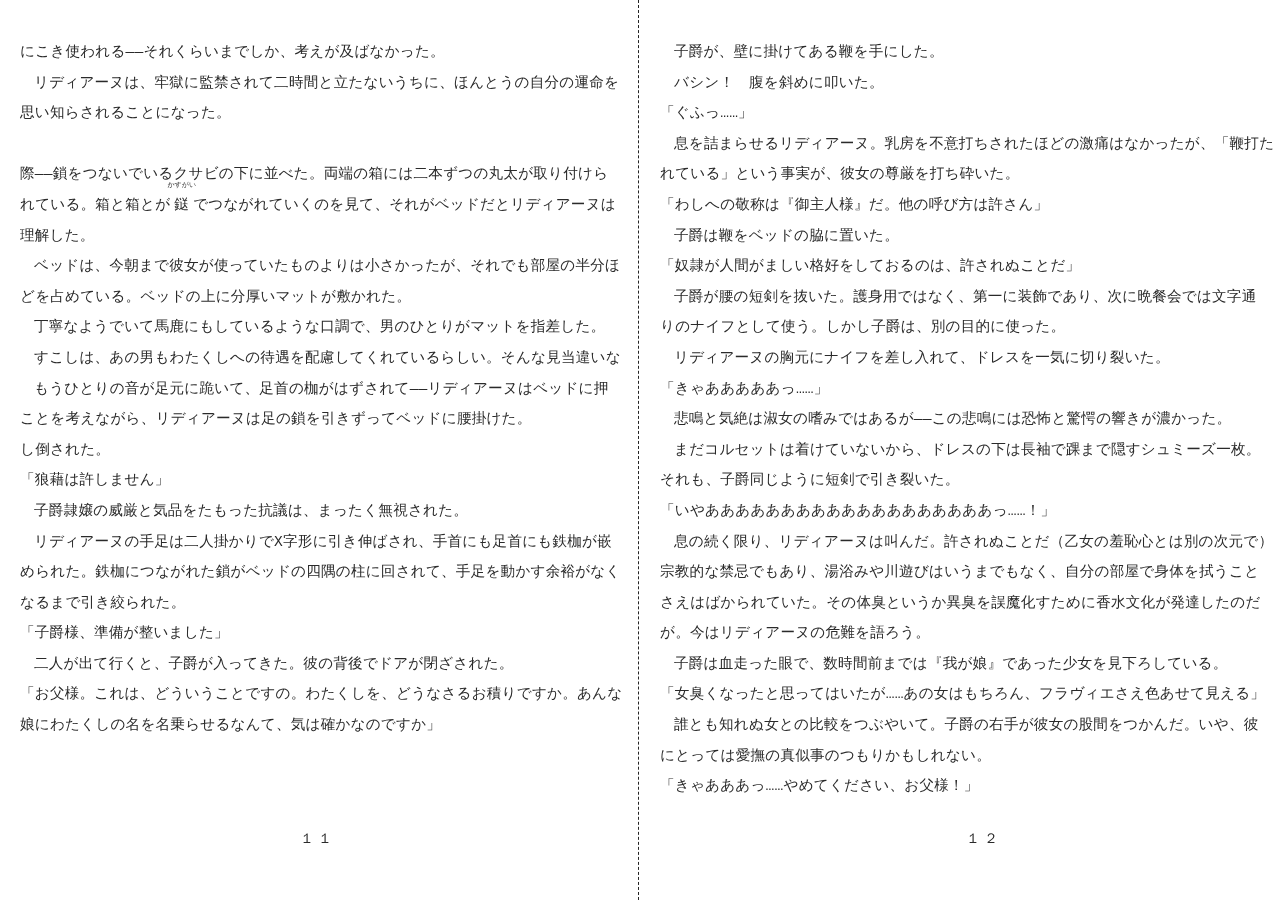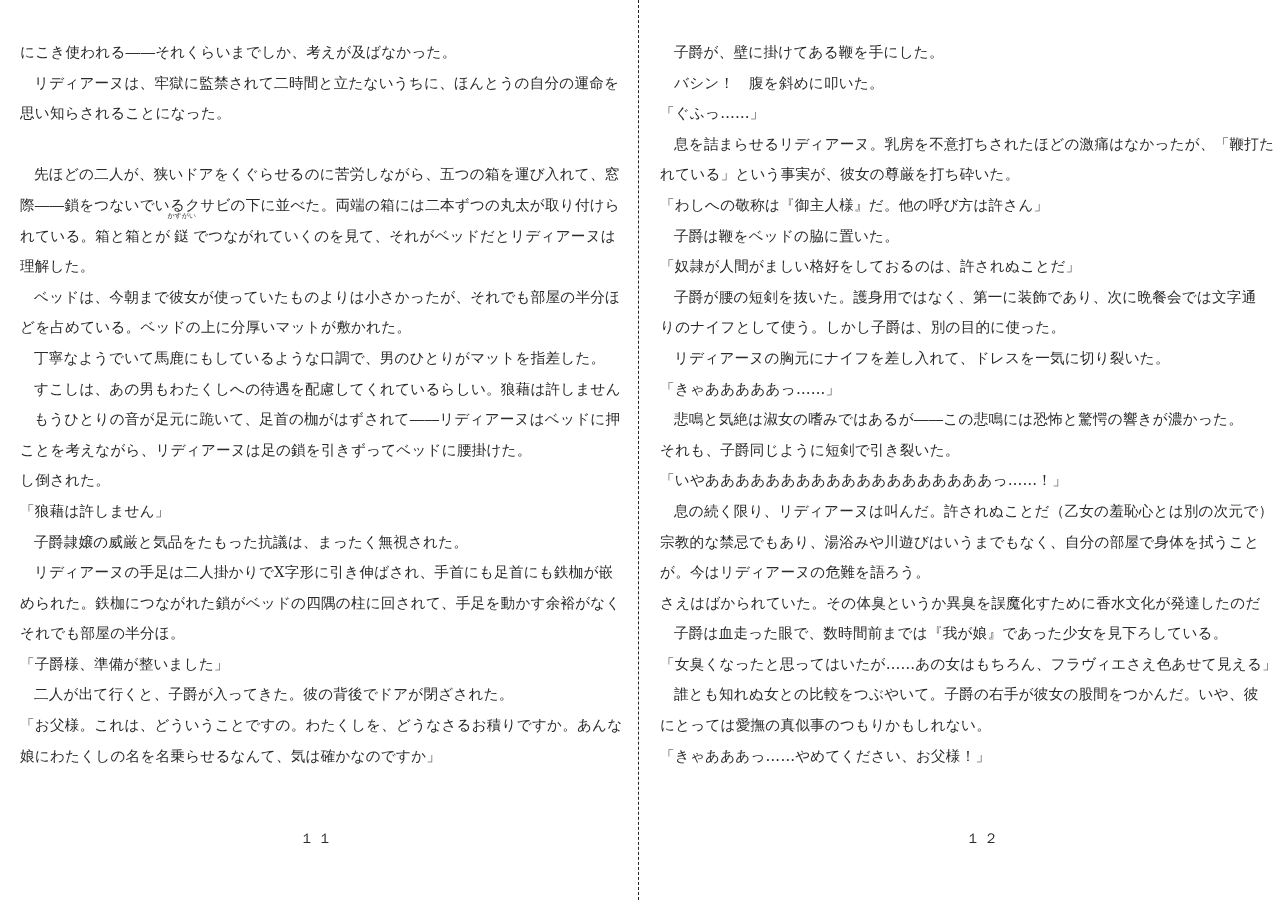--- a/index.html
+++ b/index.html
@@ -17,20 +17,21 @@
   }
   .spread {
     position: absolute;
     inset: 0;
   }
   .page {
     position: absolute;
     top: 0;
     width: 640px;
     height: 900px;
+    font-family: Liberation Mono, monospace;
   }
   .page-left { left: 0; }
   .page-right { left: 640px; }
   .text-block {
     position: absolute;
     top: 37px;
     left: 20px;
     width: 600px;
   }
   .line {
@@ -80,36 +81,35 @@
 <body>
 
 <div class="spread">
 
   <div class="page page-left">
     <div class="text-block" id="left-body">
         <div class="line">にこき使われる――それくらいまでしか、考えが及ばなかった。</div>
         <div class="line indent">リディアーヌは、牢獄に監禁されて二時間と立たないうちに、ほんとうの自分の運命を</div>
         <div class="line">思い知らされることになった。</div>
         <div class="line blank"></div>
-        <div class="line indent">先ほどの二人が、狭いドアをくぐらせるのに苦労しながら、五つの箱を運び入れて、窓</div>
         <div class="line">際――鎖をつないでいるクサビの下に並べた。両端の箱には二本ずつの丸太が取り付けら</div>
         <div class="line"><span>れている。箱と箱とが</span><span class="ruby-wrap"><span class="ruby-text">かすがい</span><span>鎹</span></span><span>でつながれていくのを見て、それがベッドだとリディアーヌは</span></div>
         <div class="line">理解した。</div>
         <div class="line indent">ベッドは、今朝まで彼女が使っていたものよりは小さかったが、それでも部屋の半分ほ</div>
         <div class="line">どを占めている。ベッドの上に分厚いマットが敷かれた。</div>
         <div class="line indent">丁寧なようでいて馬鹿にもしているような口調で、男のひとりがマットを指差した。</div>
-        <div class="line indent">すこしは、あの男もわたくしへの待遇を配慮してくれているらしい。狼藉は許しません</div>
+        <div class="line indent">すこしは、あの男もわたくしへの待遇を配慮してくれているらしい。そんな見当違いな</div>
         <div class="line indent">もうひとりの音が足元に跪いて、足首の枷がはずされて――リディアーヌはベッドに押</div>
         <div class="line">ことを考えながら、リディアーヌは足の鎖を引きずってベッドに腰掛けた。</div>
         <div class="line">し倒された。</div>
         <div class="line">「狼藉は許しません」</div>
         <div class="line indent">子爵隷嬢の威厳と気品をたもった抗議は、まったく無視された。</div>
         <div class="line indent">リディアーヌの手足は二人掛かりでX字形に引き伸ばされ、手首にも足首にも鉄枷が嵌</div>
         <div class="line">められた。鉄枷につながれた鎖がベッドの四隅の柱に回されて、手足を動かす余裕がなく</div>
-        <div class="line">それでも部屋の半分ほ。</div>
+        <div class="line">なるまで引き絞られた。</div>
         <div class="line">「子爵様、準備が整いました」</div>
         <div class="line indent">二人が出て行くと、子爵が入ってきた。彼の背後でドアが閉ざされた。</div>
         <div class="line">「お父様。これは、どういうことですの。わたくしを、どうなさるお積りですか。あんな</div>
         <div class="line">娘にわたくしの名を名乗らせるなんて、気は確かなのですか」</div>
       </div>
     <div class="page-number">１１</div>
   </div>
 
   <div class="divider"></div>
 
@@ -121,26 +121,27 @@
         <div class="line indent">息を詰まらせるリディアーヌ。乳房を不意打ちされたほどの激痛はなかったが、「鞭打た</div>
         <div class="line">れている」という事実が、彼女の尊厳を打ち砕いた。</div>
         <div class="line">「わしへの敬称は『御主人様』だ。他の呼び方は許さん」</div>
         <div class="line indent">子爵は鞭をベッドの脇に置いた。</div>
         <div class="line">「奴隷が人間がましい格好をしておるのは、許されぬことだ」</div>
         <div class="line indent">子爵が腰の短剣を抜いた。護身用ではなく、第一に装飾であり、次に晩餐会では文字通</div>
         <div class="line">りのナイフとして使う。しかし子爵は、別の目的に使った。</div>
         <div class="line indent">リディアーヌの胸元にナイフを差し入れて、ドレスを一気に切り裂いた。</div>
         <div class="line">「きゃあああああっ……」</div>
         <div class="line indent">悲鳴と気絶は淑女の嗜みではあるが――この悲鳴には恐怖と驚愕の響きが濃かった。</div>
+        <div class="line indent">まだコルセットは着けていないから、ドレスの下は長袖で踝まで隠すシュミーズ一枚。</div>
         <div class="line">それも、子爵同じように短剣で引き裂いた。</div>
         <div class="line">「いやあああああああああああああああああああっ……！」</div>
         <div class="line indent">息の続く限り、リディアーヌは叫んだ。許されぬことだ（乙女の羞恥心とは別の次元で）</div>
         <div class="line">宗教的な禁忌でもあり、湯浴みや川遊びはいうまでもなく、自分の部屋で身体を拭うこと</div>
+        <div class="line">さえはばかられていた。その体臭というか異臭を誤魔化すために香水文化が発達したのだ</div>
         <div class="line">が。今はリディアーヌの危難を語ろう。</div>
-        <div class="line">さえはばかられていた。その体臭というか異臭を誤魔化すために香水文化が発達したのだ</div>
         <div class="line indent">子爵は血走った眼で、数時間前までは『我が娘』であった少女を見下ろしている。</div>
         <div class="line">「女臭くなったと思ってはいたが……あの女はもちろん、フラヴィエさえ色あせて見える」</div>
         <div class="line indent">誰とも知れぬ女との比較をつぶやいて。子爵の右手が彼女の股間をつかんだ。いや、彼</div>
         <div class="line">にとっては愛撫の真似事のつもりかもしれない。</div>
         <div class="line">「きゃあああっ……やめてください、お父様！」</div>
       </div>
     <div class="page-number">１２</div>
   </div>
 
 </div>

